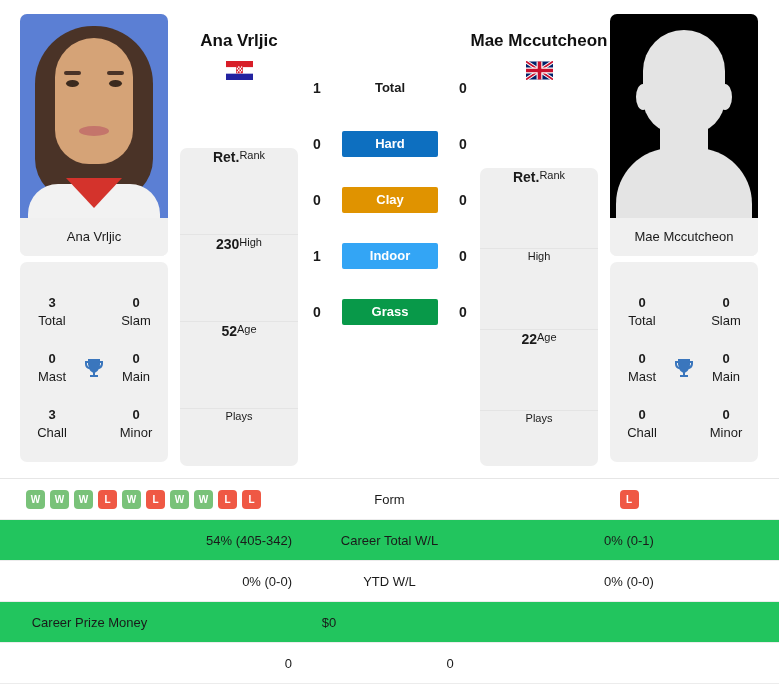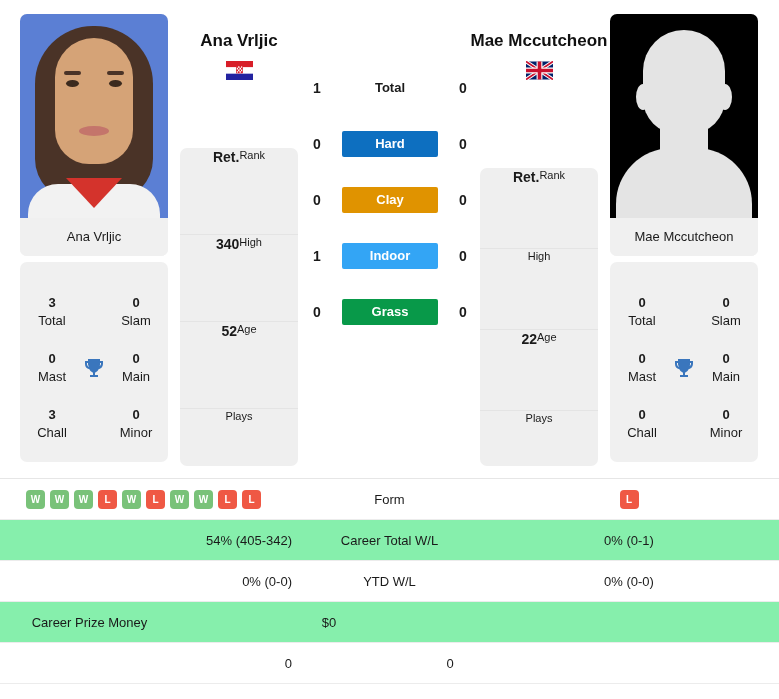--- a/index.html
+++ b/index.html
@@ -218,21 +218,21 @@
   }
 
   
   .stats-table { width: 779px; border-top: 1px solid #e6e6e6; }
   .srow2 {
     display: flex;
     align-items: center;
     height: 41px;
     border-bottom: 1px solid #ececec;
   }
-  .srow2.alt { background: #86efac; }
+  .srow2.alt { background: #22c55e; }
   .srow2 .c-left  { width: 300px; text-align: right; padding-right: 8px; font-size: 13px; }
   .srow2 .c-mid   { width: 179px; text-align: center; font-size: 13px; font-weight: 400; }
   .srow2 .c-right { width: 300px; text-align: center; font-size: 13px; }
 
   .badges { display: flex; justify-content: flex-start; gap: 5px; padding-left: 26px; }
   .badges.center { justify-content: center; padding-left: 0; }
   .badge {
     width: 19px; height: 19px;
     border-radius: 4px;
     color: #ffffff;
@@ -354,21 +354,21 @@
       </div>
     </div>
   </div>
 
   <div class="info-card left">
     <div class="info-seg">
       <div class="val">Ret.</div>
       <div class="key">Rank</div>
     </div>
     <div class="info-seg">
-      <div class="val">340</div>
+      <div class="val">230</div>
       <div class="key">High</div>
     </div>
     <div class="info-seg">
       <div class="val">52</div>
       <div class="key">Age</div>
     </div>
     <div class="info-seg">
       <div class="key">Plays</div>
     </div>
   </div>

